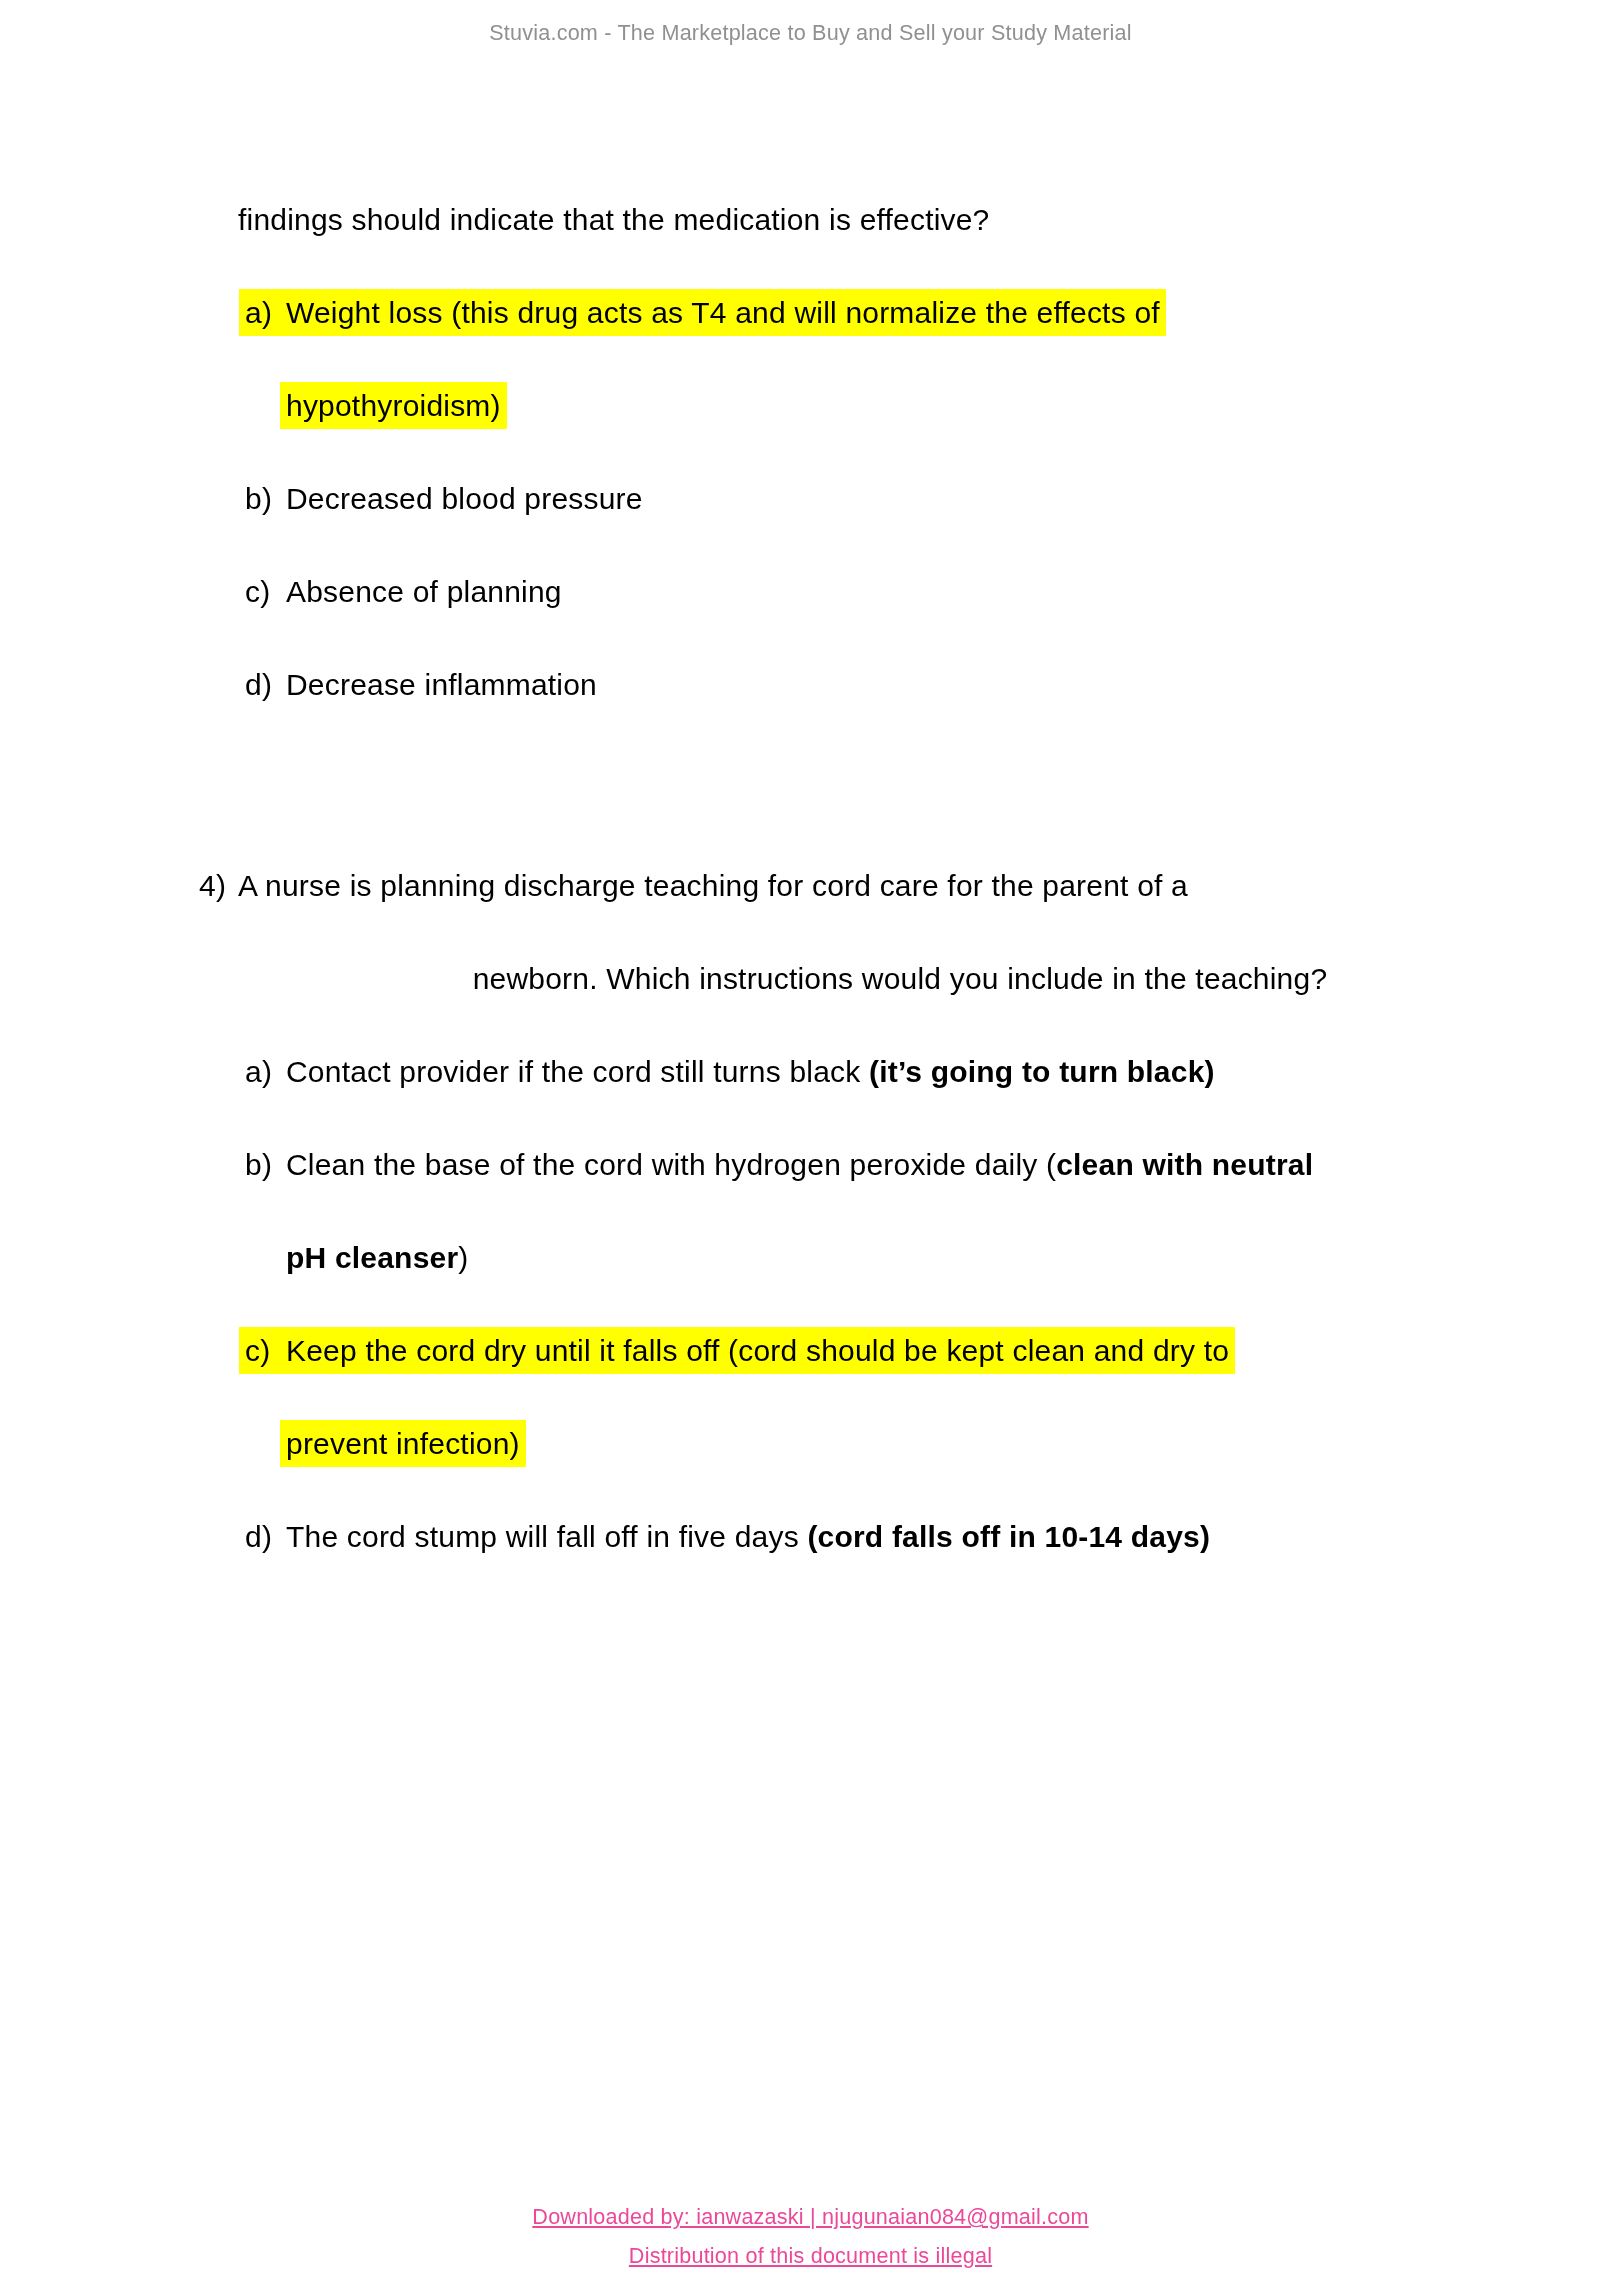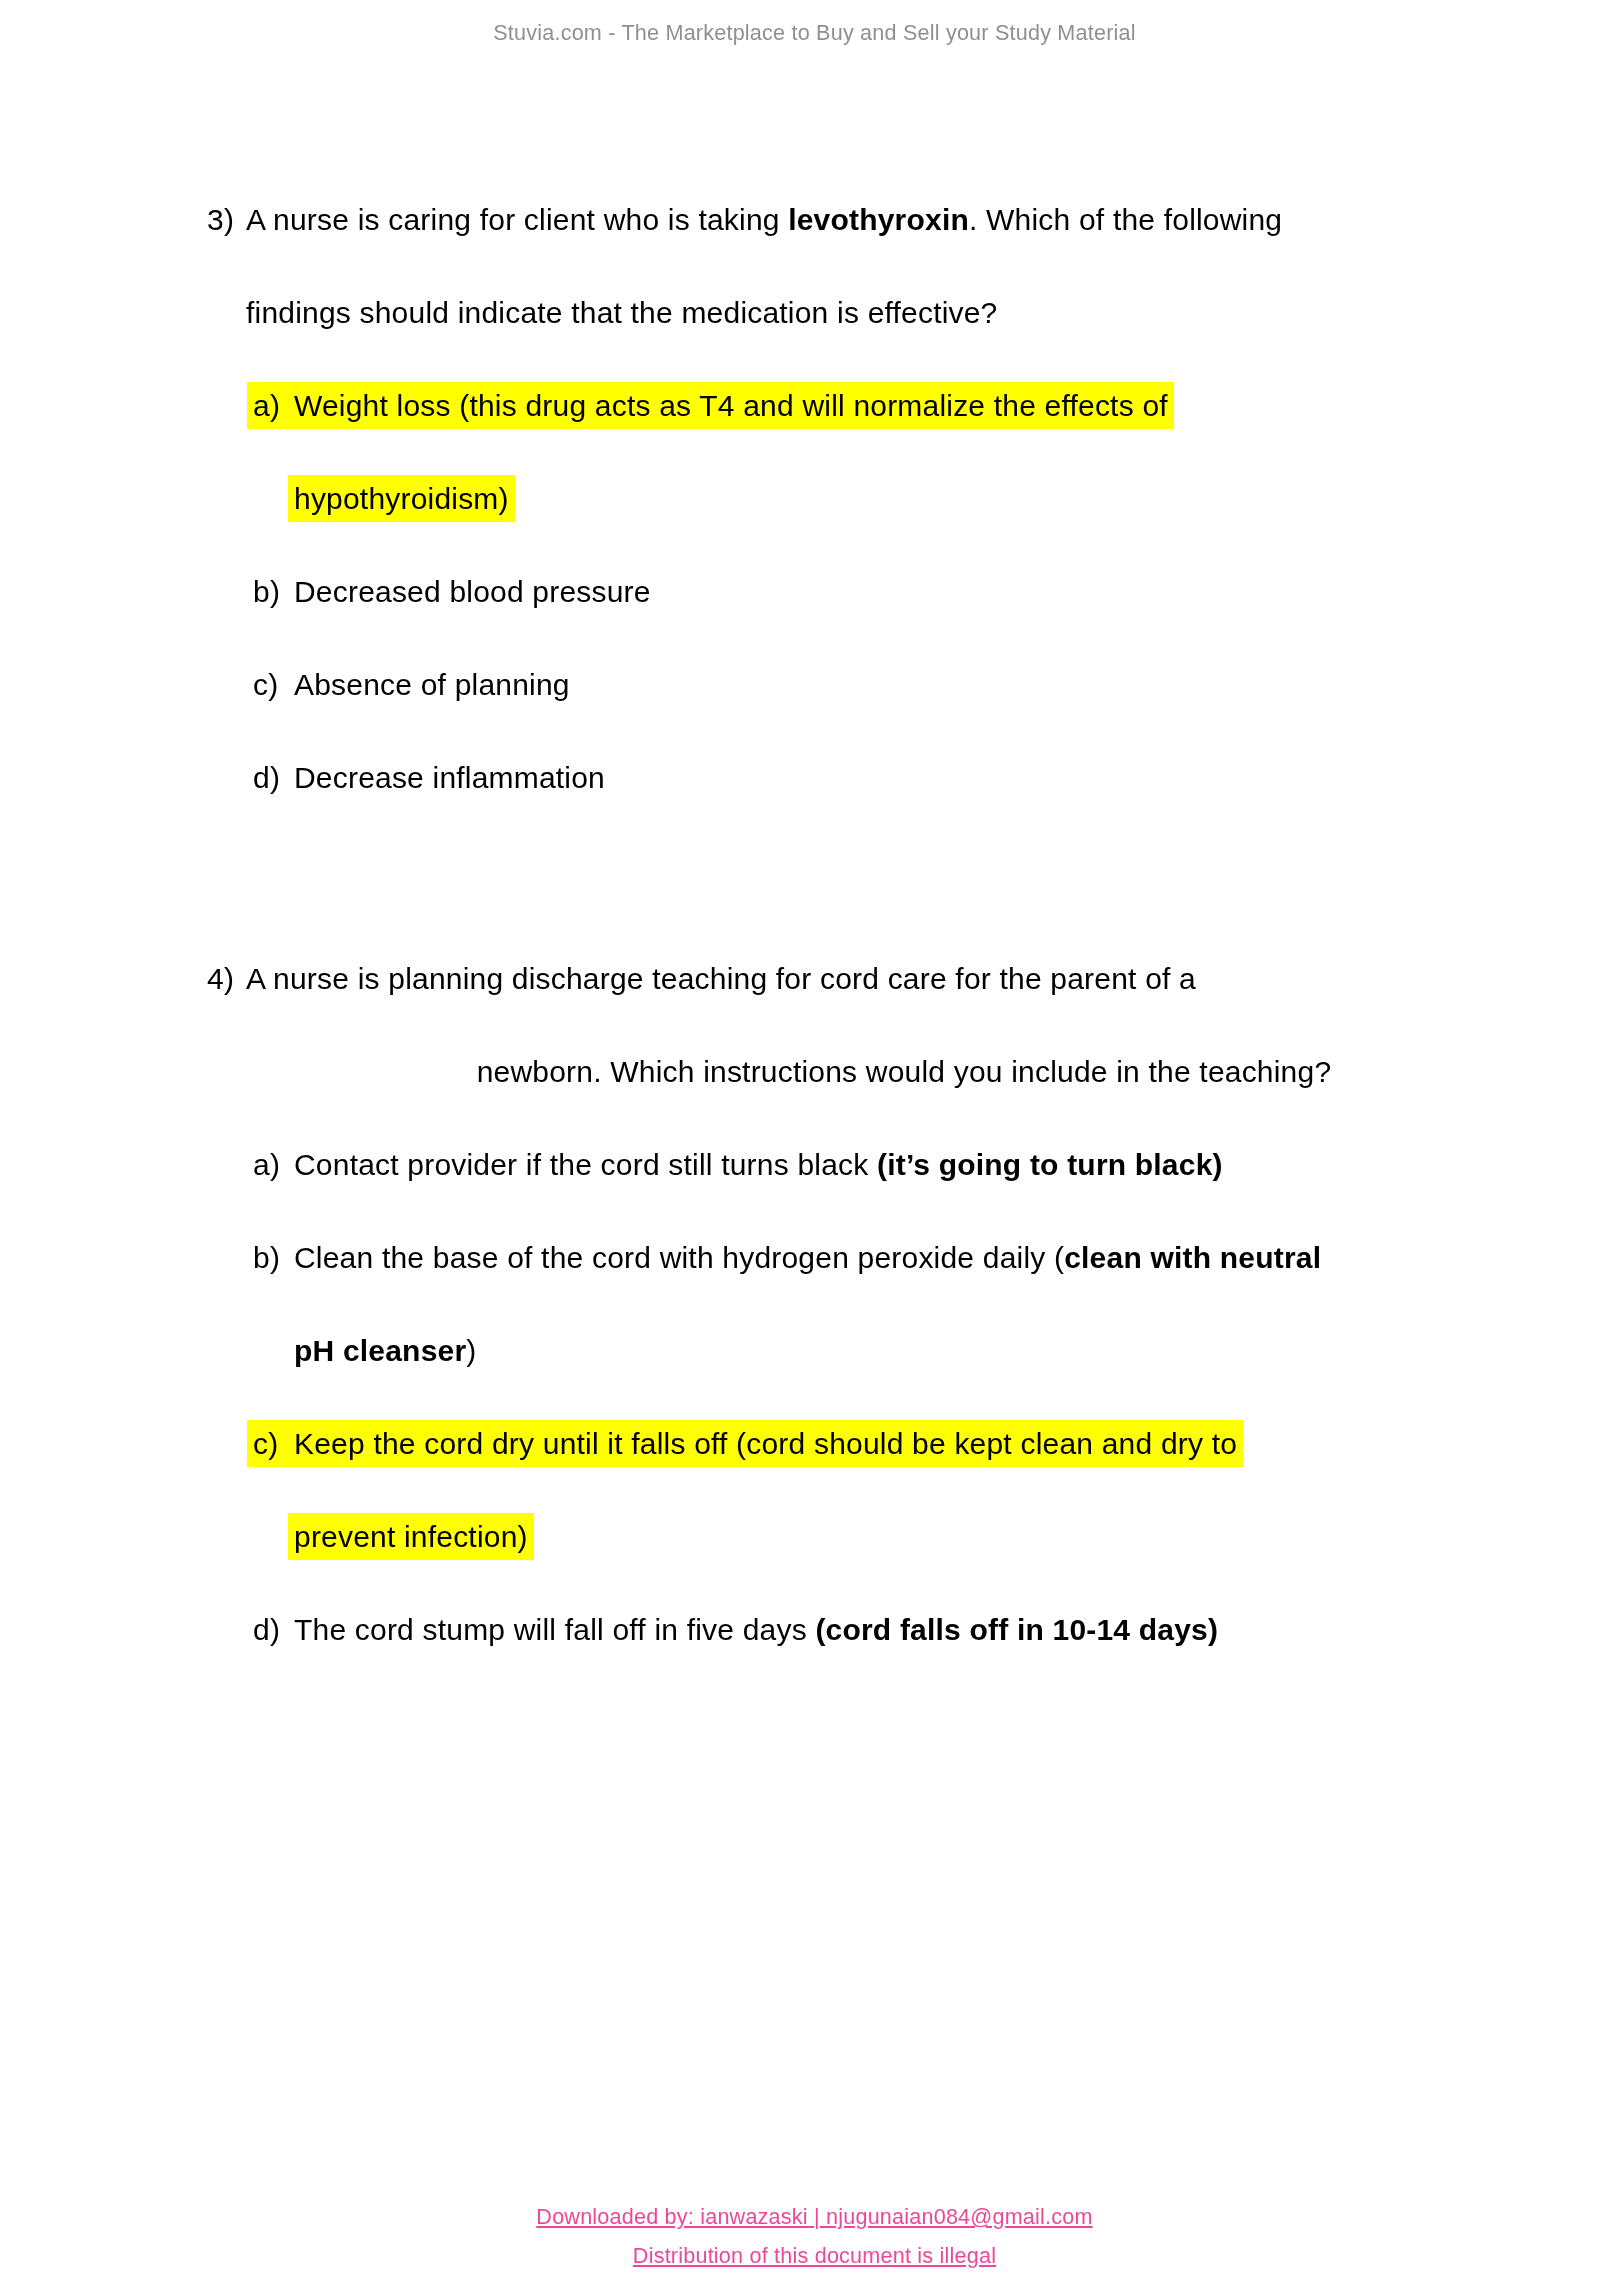--- a/index.html
+++ b/index.html
@@ -3,21 +3,21 @@
 <meta charset="utf-8">
 <style>
   html, body { margin: 0; padding: 0; }
   body {
     width: 1621px; height: 2293px;
     background: #ffffff;
     font-family: "Liberation Sans", "DejaVu Sans", sans-serif;
     position: relative;
     overflow: hidden;
   }
-  .page { position: absolute; inset: 0; margin-left: 8px; }
+  .page { position: absolute; inset: 0; }
 
   .watermark {
     position: absolute; left: 0; width: 100%;
     text-align: center;
     font-size: 21.6px;
     color: #909090;
     letter-spacing: 0.2px;
   }
   .watermark.header { top: 19.6px; line-height: 25.5px; }
   .watermark.footer { top: 2197px; line-height: 39px; }
@@ -48,21 +48,20 @@
   .b { font-weight: 700; }
 </style>
 </head>
 <body style="background: rgb(255, 255, 255);">
 
 <div class="page">
   <div class="watermark header" style="color: rgb(144, 144, 144);">Stuvia.com - The Marketplace to Buy and Sell your Study Material</div>
 
   <div class="content" style="color: rgb(0, 0, 0);">
       <div class="question">
-        <div class="qline"><span class="seg"><span class="num">3)</span><span>A nurse is caring for client who is taking </span><span class="b">levothyroxin</span><span>. Which of the following</span></span></div>
         <div class="qline" style="padding-left: 39px;"><span class="seg"><span>findings should indicate that the medication is effective?</span></span></div>
         <div class="options">
           <div class="oline"><span class="seg hl"><span class="letter">a)</span><span>Weight loss (this drug acts as T4 and will normalize the effects of</span></span></div>
           <div class="oline" style="padding-left: 41px;"><span class="seg hl"><span>hypothyroidism)</span></span></div>
           <div class="oline"><span class="seg"><span class="letter">b)</span><span>Decreased blood pressure</span></span></div>
           <div class="oline"><span class="seg"><span class="letter">c)</span><span>Absence of planning</span></span></div>
           <div class="oline"><span class="seg"><span class="letter">d)</span><span>Decrease inflammation</span></span></div>
         </div>
       </div>
       <div class="question">

